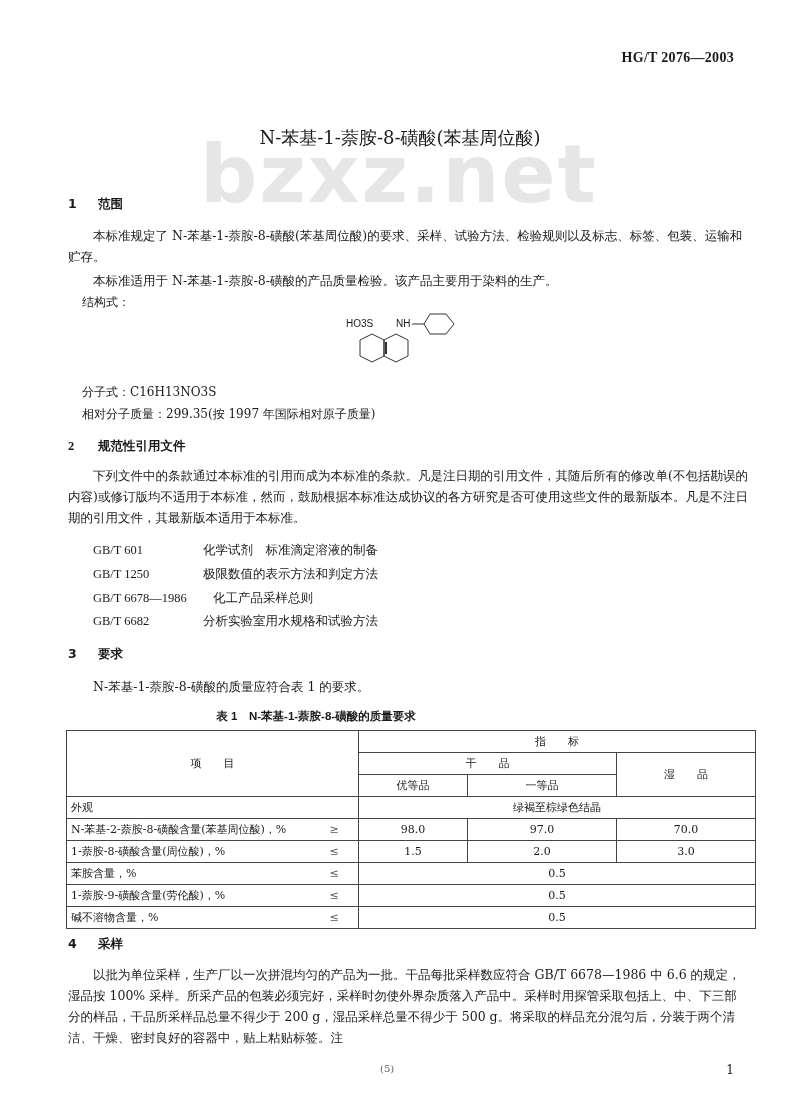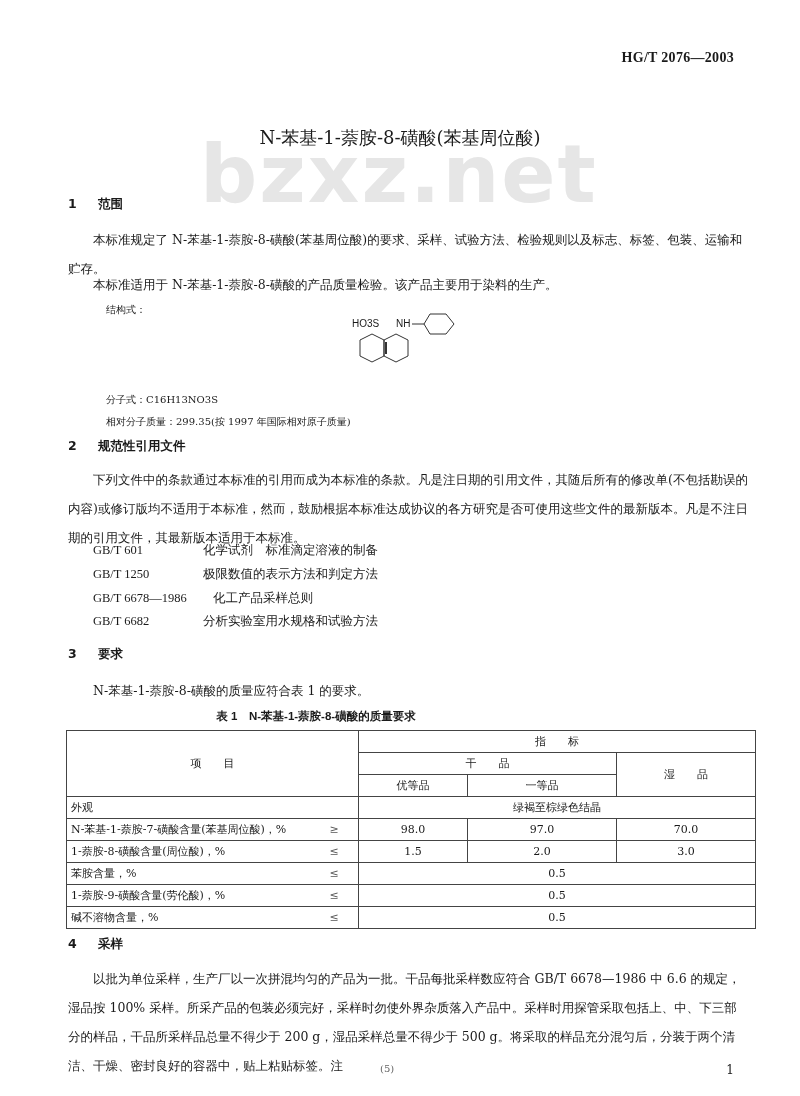--- a/index.html
+++ b/index.html
@@ -23,24 +23,24 @@
       position: absolute; top: 126px; left: 0; width: 800px; text-align: center;
       font-weight: normal; font-size: 18px; z-index: 1;
     }
     .section-heading {
       position: absolute; left: 68px; font-family: "DejaVu Sans", sans-serif;
       font-weight: bold; font-size: 12.5px; z-index: 1;
     }
     .section-heading .num { display: inline-block; width: 30px; }
     .para {
       position: absolute; left: 68px; width: 680px;
-      font-size: 12.5px; line-height: 29px; z-index: 1;
+      font-size: 12.5px; line-height: 21px; z-index: 1;
     }
     .para .indent { display: inline-block; width: 25px; }
-    .line { position: absolute; left: 106px; font-size: 10px; z-index: 1; margin-top: 9px; }
+    .line { position: absolute; left: 82px; font-size: 12px; z-index: 1; }
     .ref-item { position: absolute; left: 93px; font-size: 12.5px; z-index: 1; }
     .ref-item .code { display: inline-block; width: 110px; font-family: "Liberation Serif", serif; }
     .ref-item .code.wide { width: 120px; }
     .structure {
       position: absolute; left: 340px; top: 310px; width: 140px; height: 70px; z-index: 1;
     }
     .structure .lbl { position: absolute; font-size: 10px; font-family: "Liberation Sans", sans-serif; }
     .table-caption {
       position: absolute; top: 709px; left: 0; width: 632px; text-align: center;
       font-family: Liberation Sans, sans-serif; font-weight: bold; font-size: 11.5px; z-index: 1;
@@ -74,39 +74,39 @@
 </div>
 <div class="para" style="top:225px;">
   <span class="indent"></span><span>本标准规定了 N-苯基-1-萘胺-8-磺酸(苯基周位酸)的要求、采样、试验方法、检验规则以及标志、标签、包装、运输和贮存。</span>
 </div>
 <div class="para" style="top:270px;">
   <span class="indent"></span><span>本标准适用于 N-苯基-1-萘胺-8-磺酸的产品质量检验。该产品主要用于染料的生产。</span>
 </div>
 <div class="line" style="top:294px;">结构式：</div>
 
 <div class="structure">
-  <span class="lbl" style="left:12px; top:8px;">HO3S</span>
+  <span class="lbl" style="left:6px; top:8px;">HO3S</span>
   <span class="lbl" style="left:56px; top:8px;">NH</span>
   <svg width="140" height="70" style="position:absolute;left:0;top:0;">
     <g stroke="#333" stroke-width="1" fill="none">
       <line x1="72" y1="14" x2="84" y2="14"></line>
       <polygon points="90,4 106,4 114,14 106,24 90,24 84,14"></polygon>
       <polygon points="20,30 32,24 44,30 44,46 32,52 20,46"></polygon>
       <polygon points="44,30 56,24 68,30 68,46 56,52 44,46"></polygon>
       <line x1="46" y1="32" x2="46" y2="44" stroke-width="2"></line>
     </g>
   </svg>
 </div>
 
 <div class="line" style="top:384px;">
   <span>分子式：</span><span>C16H13NO3S</span>
 </div>
 <div class="line" style="top:406px;">相对分子质量：299.35(按 1997 年国际相对原子质量)</div>
 
-<div class="section-heading" style="top:438px;">
+<div class="section-heading" style="top:438px;font-family:Liberation Serif, serif;">
   <span class="num">2</span><span>规范性引用文件</span>
 </div>
 <div class="para" style="top:465px;">
   <span class="indent"></span><span>下列文件中的条款通过本标准的引用而成为本标准的条款。凡是注日期的引用文件，其随后所有的修改单(不包括勘误的内容)或修订版均不适用于本标准，然而，鼓励根据本标准达成协议的各方研究是否可使用这些文件的最新版本。凡是不注日期的引用文件，其最新版本适用于本标准。</span>
 </div>
 
 <div class="ref-item" style="top:542px;">
   <span class="code">GB/T 601</span><span>化学试剂　标准滴定溶液的制备</span>
 </div>
 <div class="ref-item" style="top:566px;">
@@ -141,21 +141,21 @@
   <tr>
     <th style="width:100px;">优等品</th>
     <th style="width:140px;">一等品</th>
   </tr>
   <tr>
     <td class="item">外观</td>
     <td class="op"></td>
     <td class="val" colspan="3">绿褐至棕绿色结晶</td>
   </tr>
   <tr>
-    <td class="item">N-苯基-1-萘胺-7-磺酸含量(苯基周位酸)，%</td>
+    <td class="item">N-苯基-2-萘胺-8-磺酸含量(苯基周位酸)，%</td>
     <td class="op">≥</td>
     <td class="val">98.0</td>
     <td class="val">97.0</td>
     <td class="val">70.0</td>
   </tr>
   <tr>
     <td class="item">1-萘胺-8-磺酸含量(周位酸)，%</td>
     <td class="op">≤</td>
     <td class="val">1.5</td>
     <td class="val">2.0</td>

